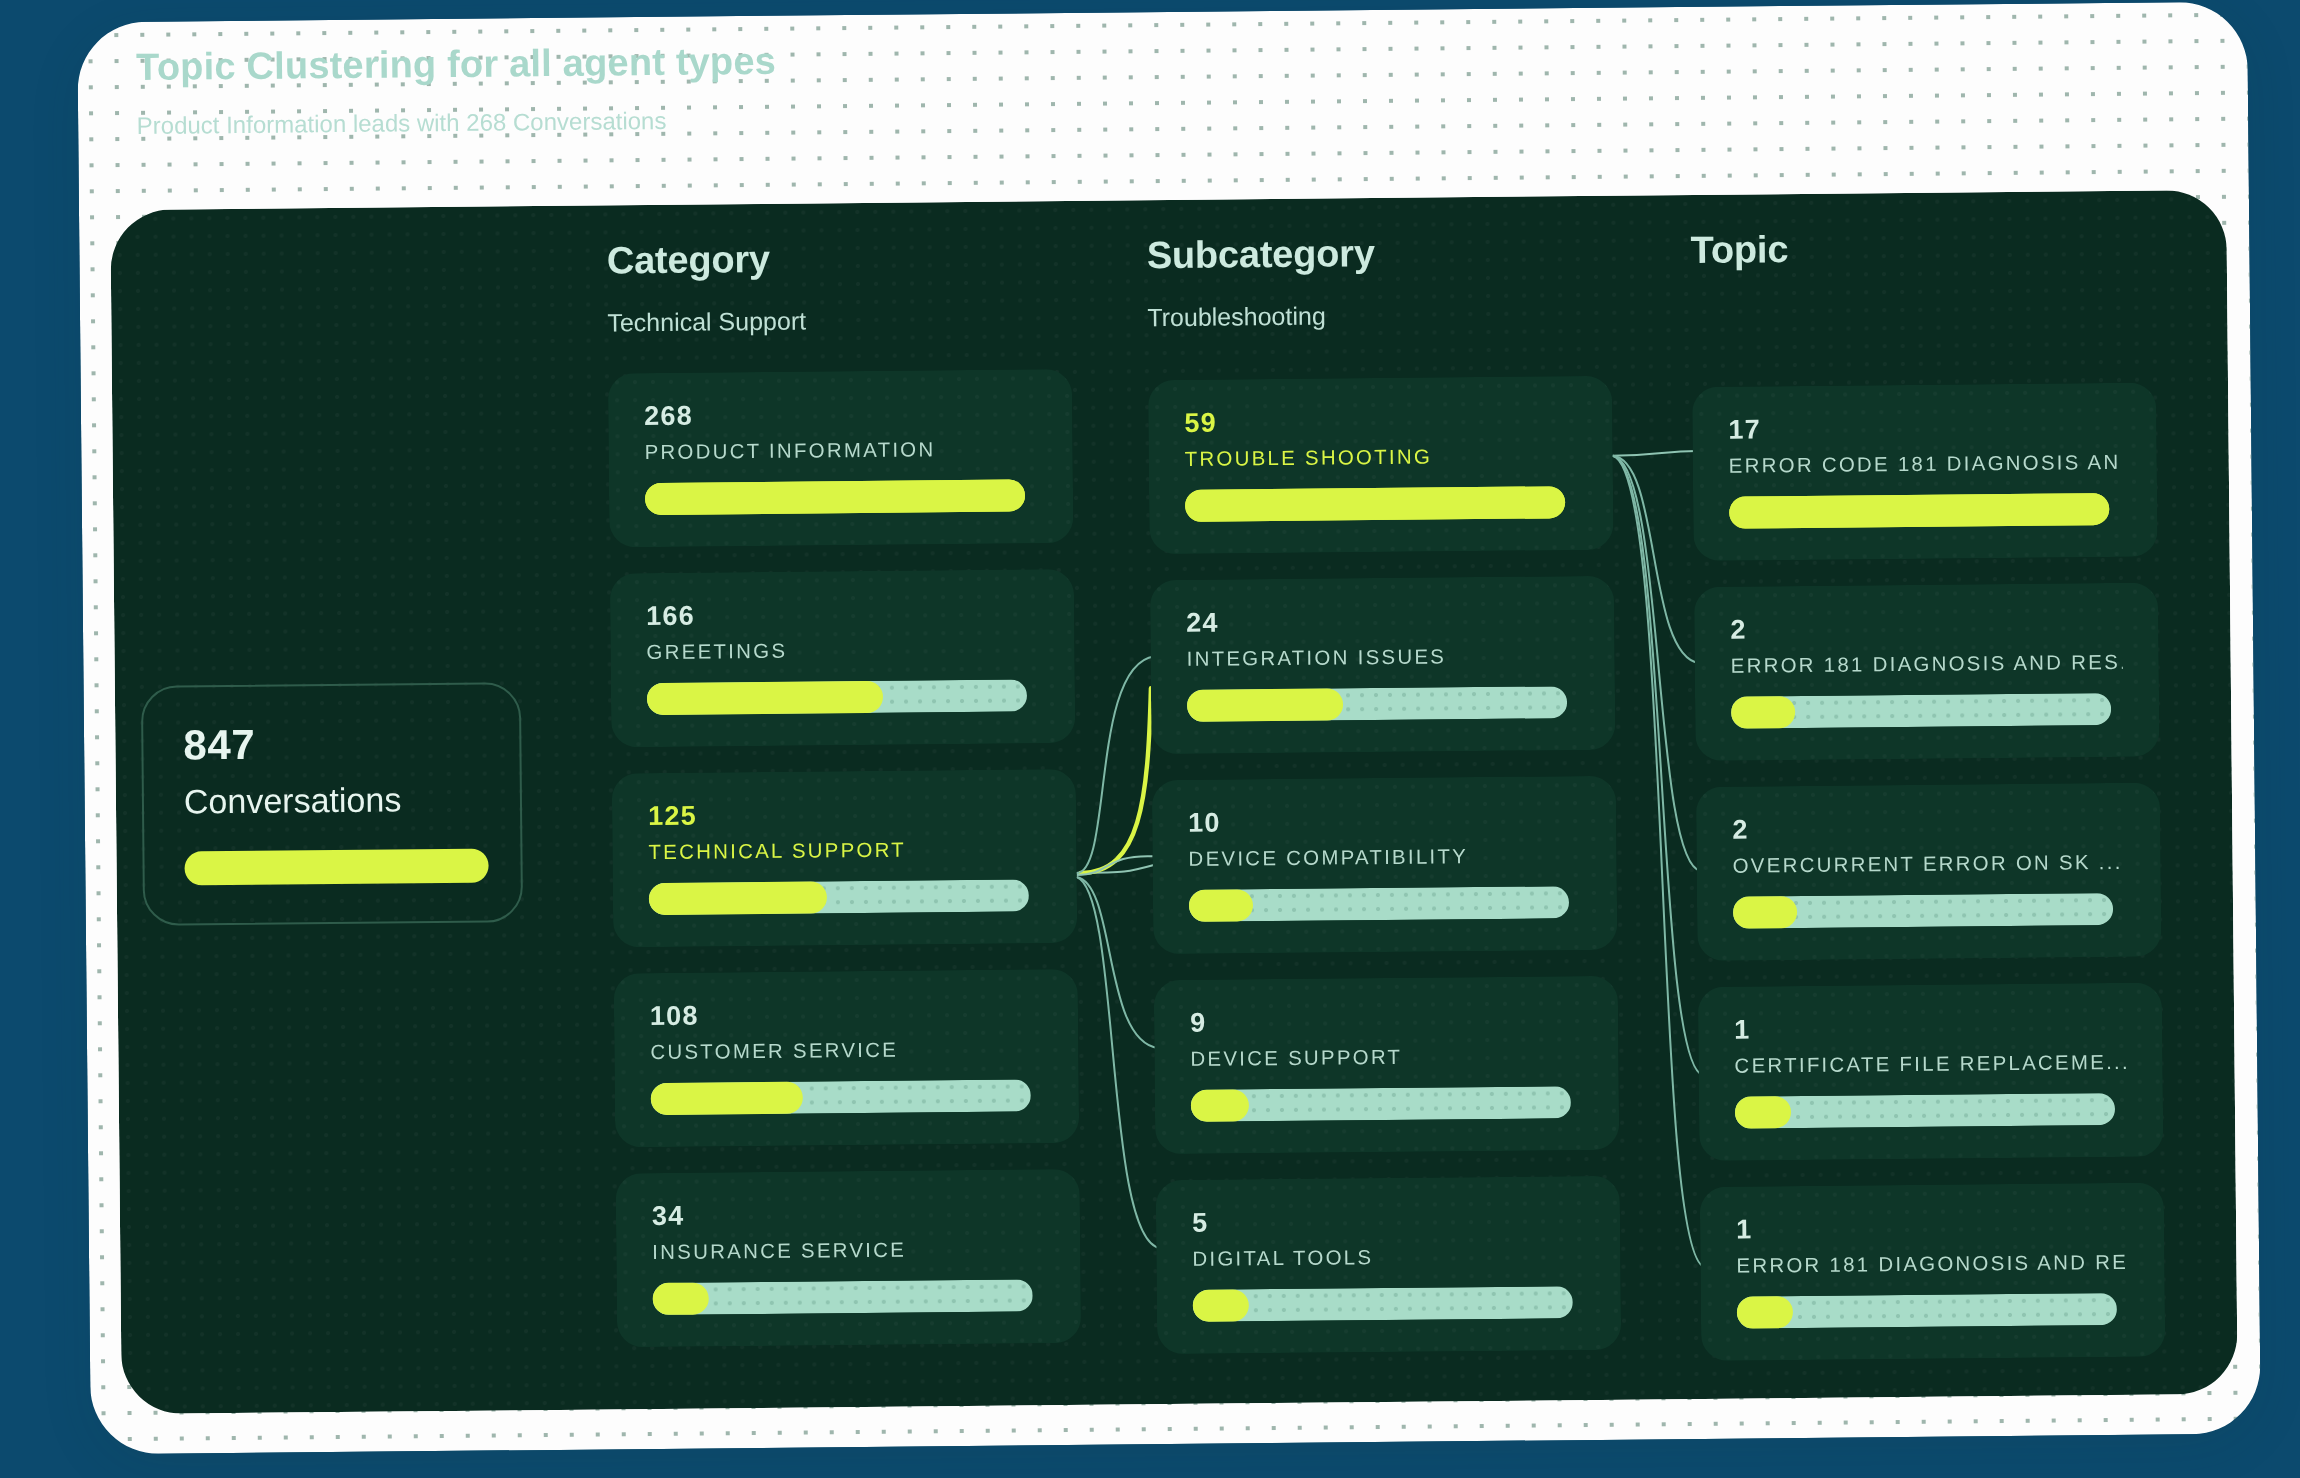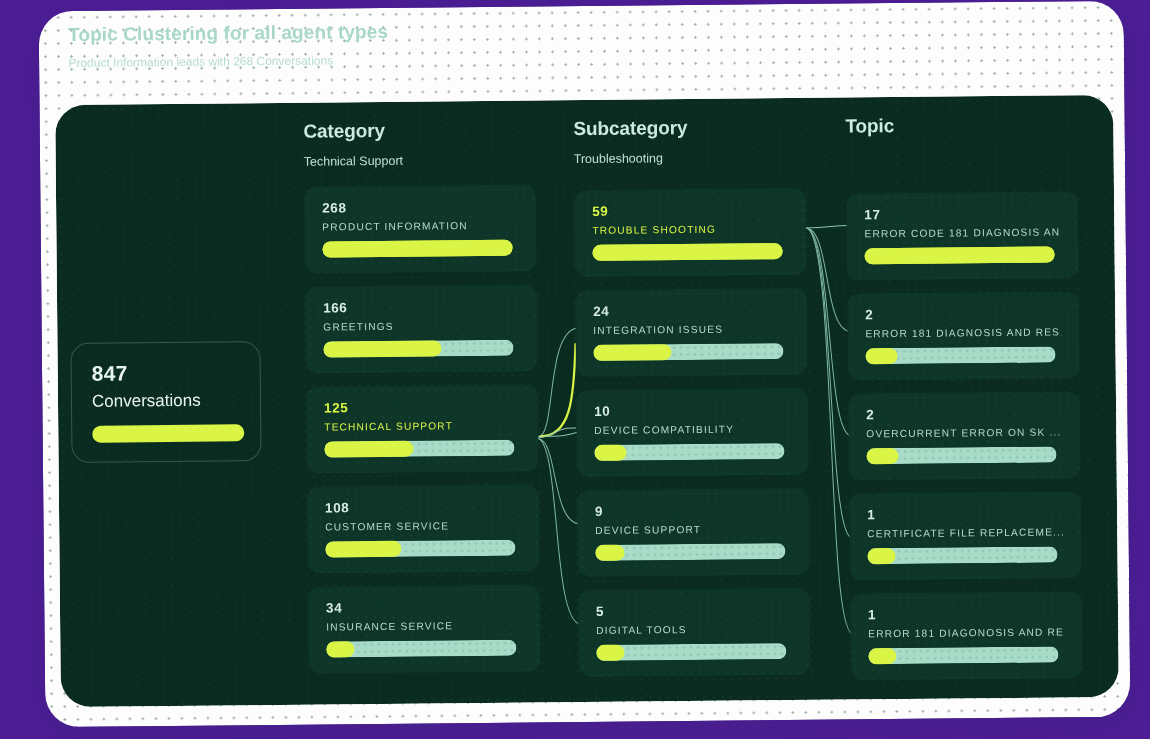--- a/index.html
+++ b/index.html
@@ -9,21 +9,21 @@
     height: 739px;
     overflow: hidden;
     background: #ffffff;
     font-family: "Liberation Sans", sans-serif;
   }
 
   #stage {
     position: relative;
     width: 1150px;
     height: 739px;
-    background: #4c1d95;
+    background: #0c4a6e;
   }
 
   
   .outer-card {
     position: absolute;
     left: 42px;
     top: 6px;
     width: 1085px;
     height: 716px;
     border-radius: 34px;

